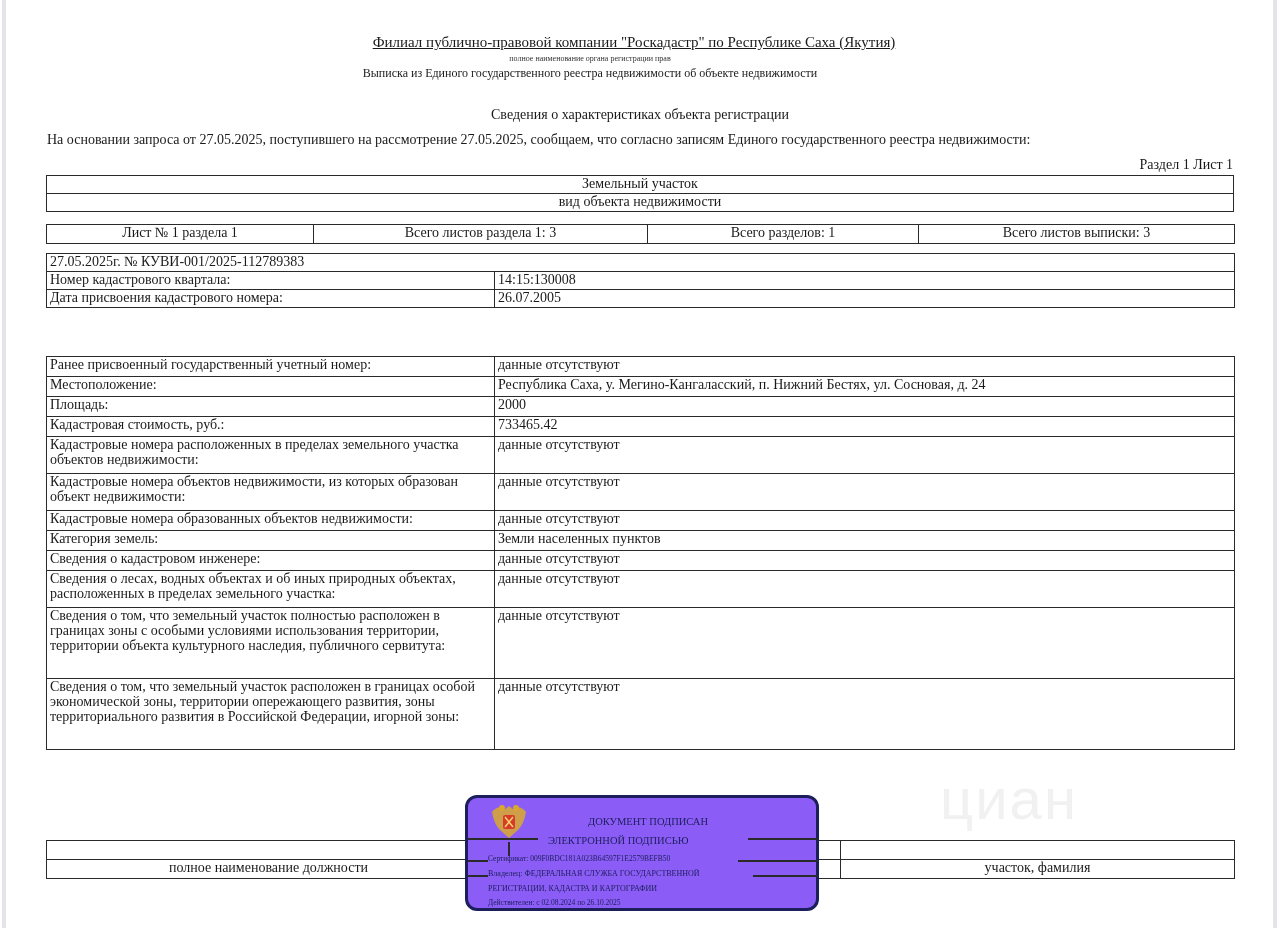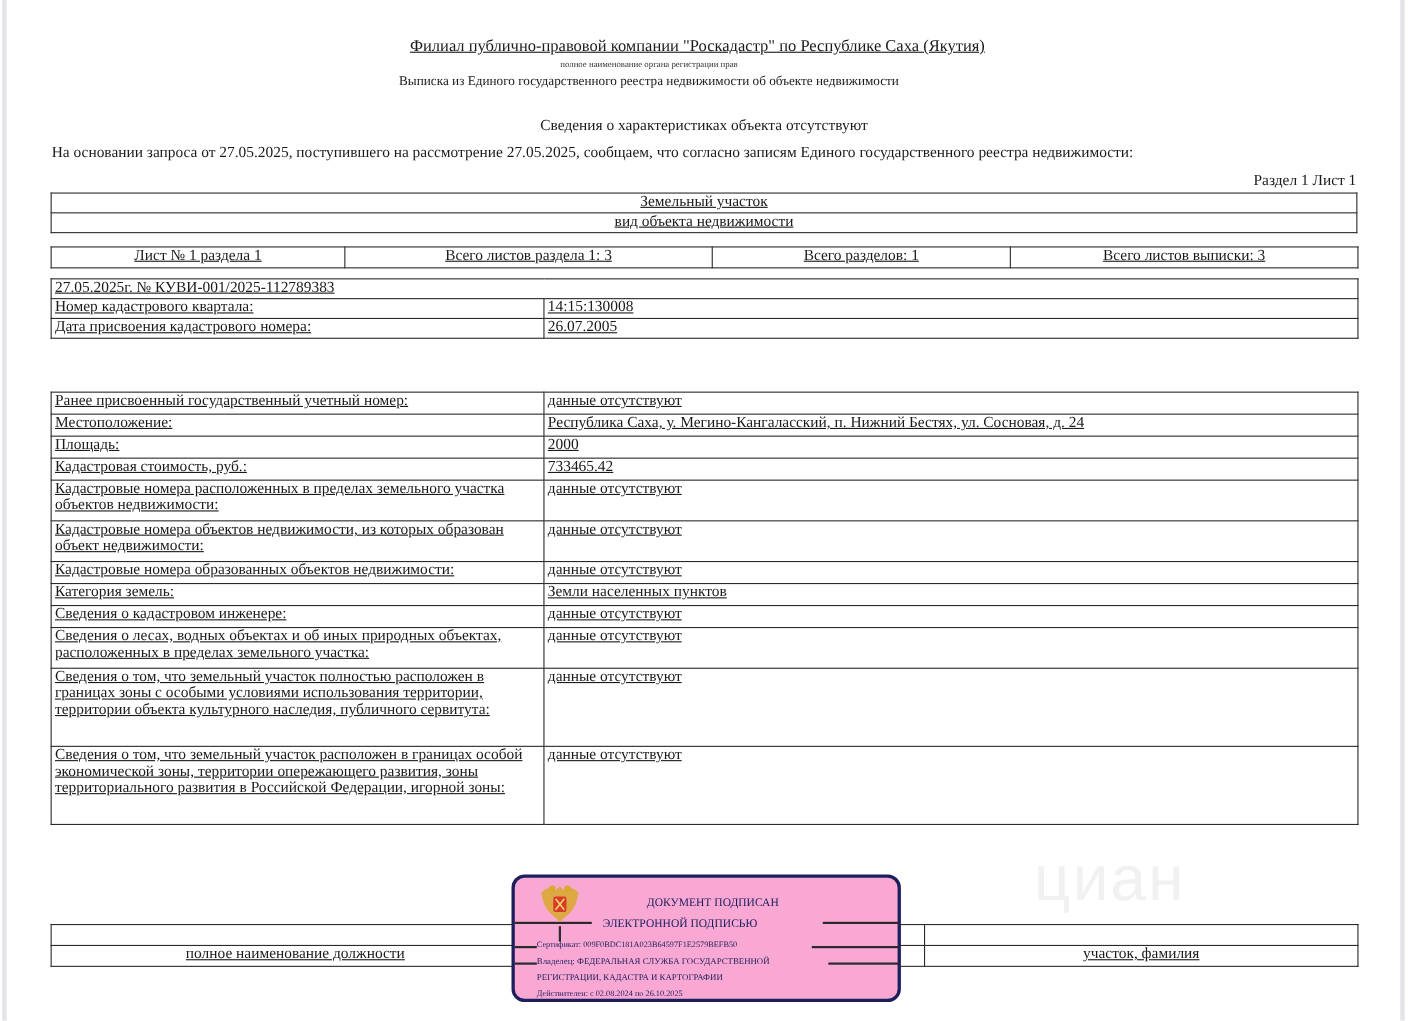--- a/index.html
+++ b/index.html
@@ -22,21 +22,20 @@
   .doc-title { left: 0; width: 1180px; top: 66px; font-size: 12px; }
   .section-title { left: 0; width: 1280px; top: 107px; font-size: 14px; }
   .basis-text { left: 47px; top: 132px; font-size: 14px; white-space: nowrap; }
   .section-sheet { right: 47px; top: 157px; font-size: 14px; }
 
   table.grid { border-collapse: collapse; position: absolute; table-layout: fixed; }
   table.grid td {
     border: 1.5px solid #2a2a2a; padding: 0 3px;
     font-size: 14px; line-height: 15px; vertical-align: top;
     overflow: hidden;
-    text-decoration: underline;
   }
   .t-obj { left: 46px; top: 175px; width: 1188px; }
   .t-obj td { text-align: center; height: 17px; line-height: 17px; }
   .t-sheets { left: 46px; top: 224px; width: 1188px; }
   .t-sheets td { text-align: center; height: 18px; line-height: 18px; }
   .t-main1 { left: 46px; top: 253px; width: 1188px; }
   .t-main1 td { height: 17px; line-height: 17px; }
   .t-main2 { left: 46px; top: 356px; width: 1188px; }
   .t-main2 td { line-height: 16px; }
 
@@ -44,21 +43,21 @@
   .t-sign td { height: 18px; line-height: 18px; text-align: center; border: 1.5px solid #2a2a2a; }
 
   .watermark {
     position: absolute; left: 940px; top: 765px;
     font-family: "Liberation Sans", sans-serif; font-size: 58px;
     color: #f1f1f1; letter-spacing: 2px;
   }
 
   .stamp {
     position: absolute; left: 465px; top: 795px; width: 354px; height: 116px;
-    border: 3px solid #1c1f5c; border-radius: 12px; background: #f9a8d4;
+    border: 3px solid #1c1f5c; border-radius: 12px; background: #8b5cf6;
     box-sizing: border-box;
   }
   .stamp-line { position: absolute; height: 1.5px; background: #2a2a2a; }
   .stamp-emblem { position: absolute; left: 20px; top: 4px; width: 42px; height: 40px; }
   .stamp-emblem-stem { position: absolute; left: 40px; top: 44px; width: 1.5px; height: 14px; background: #2a2a2a; }
   .stamp-t1 { position: absolute; left: 80px; top: 18px; width: 200px; text-align: center; font-size: 10.5px; color: #1c1f5c; }
   .stamp-t2 { position: absolute; left: 80px; top: 37px; width: 200px; font-size: 10.5px; color: #1c1f5c; }
   .stamp-cert { position: absolute; left: 20px; top: 56px; font-size: 7.5px; color: #1c1f5c; white-space: nowrap; }
   .stamp-owner { position: absolute; left: 20px; top: 71px; font-size: 8px; color: #1c1f5c; white-space: nowrap; }
   .stamp-owner2 { position: absolute; left: 20px; top: 86px; font-size: 8px; color: #1c1f5c; white-space: nowrap; }
@@ -66,21 +65,21 @@
 </style>
 </head>
 <body>
 
 <div class="edge-left"></div>
 <div class="edge-right"></div>
 
 <div class="abs center-text org-title">Филиал публично-правовой компании "Роскадастр" по Республике Саха (Якутия)</div>
 <div class="abs center-text org-sub">полное наименование органа регистрации прав</div>
 <div class="abs center-text doc-title">Выписка из Единого государственного реестра недвижимости об объекте недвижимости</div>
-<div class="abs center-text section-title">Сведения о характеристиках объекта отсутствуют</div>
+<div class="abs center-text section-title">Сведения о характеристиках объекта регистрации</div>
 <div class="abs basis-text">На  основании запроса от 27.05.2025, поступившего на рассмотрение 27.05.2025, сообщаем, что согласно записям Единого государственного реестра недвижимости:</div>
 <div class="abs section-sheet">Раздел 1 Лист 1</div>
 
 <table class="grid t-obj">
   <tbody>
       <tr>
         <td>Земельный участок</td>
       </tr>
   <tr>
         <td>вид объекта недвижимости</td>

